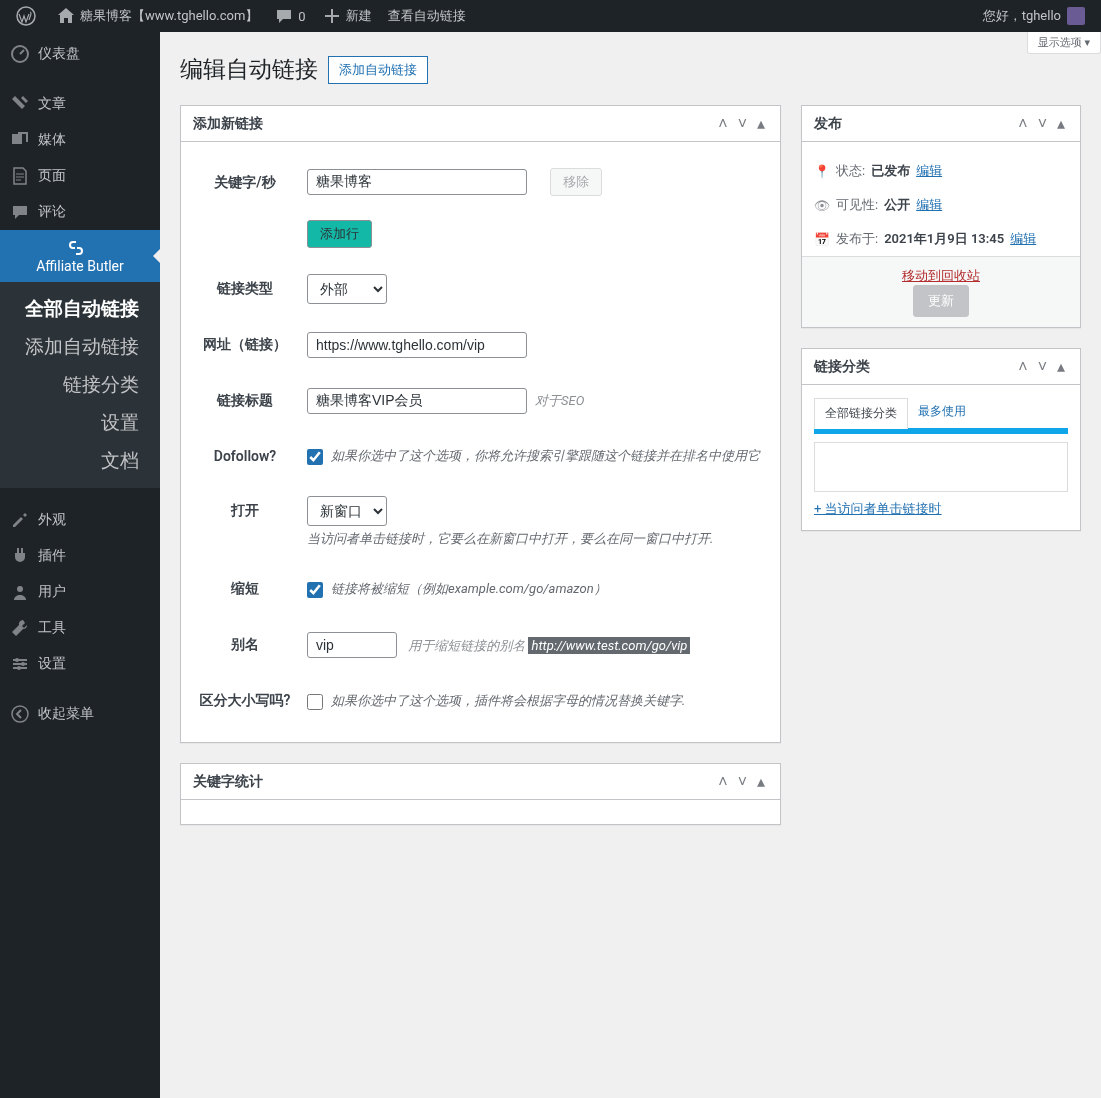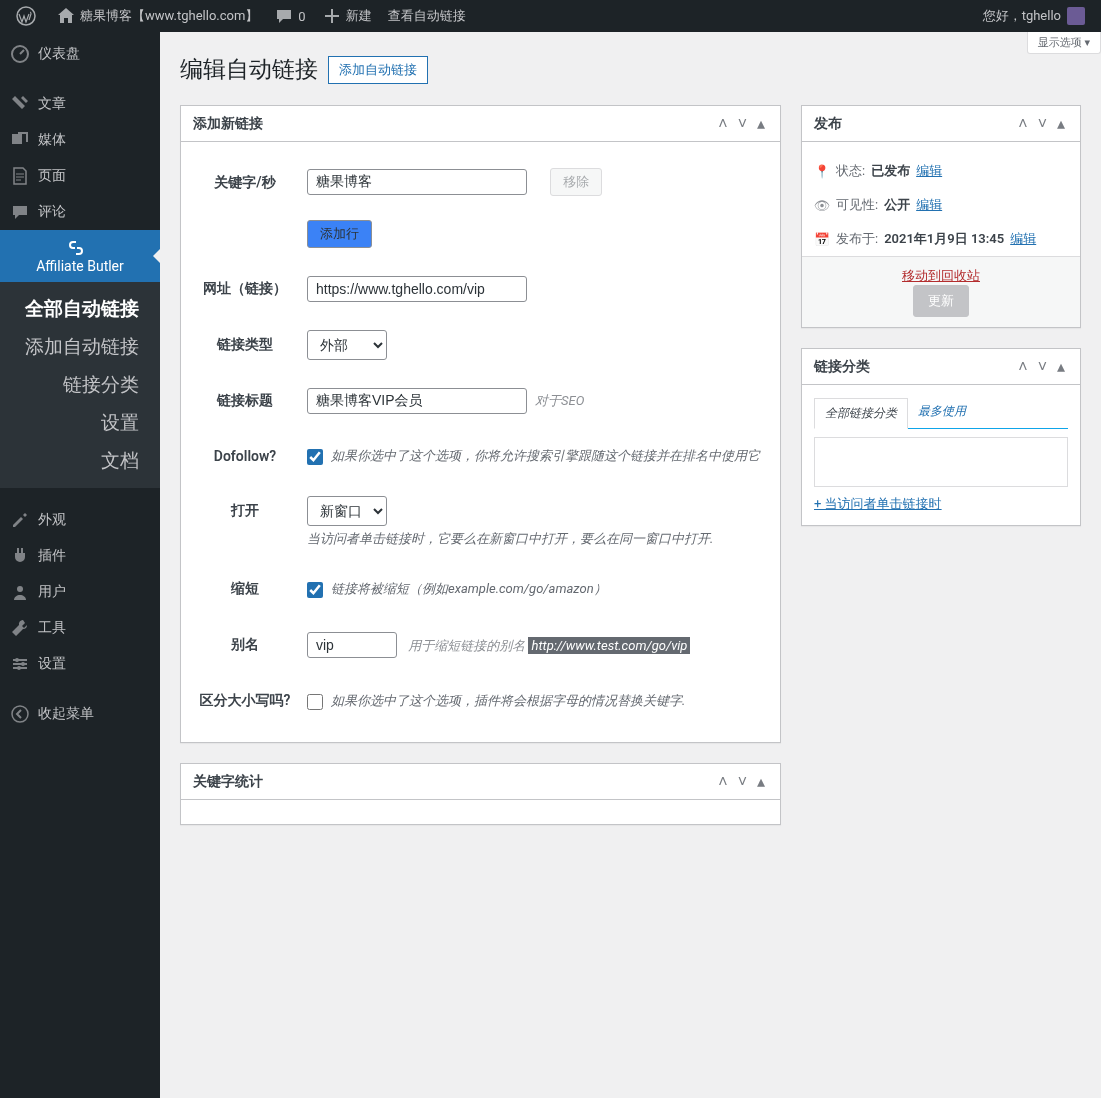--- a/index.html
+++ b/index.html
@@ -44,36 +44,36 @@
 
 .form-table { width: 100%; }
 .form-table tr { }
 .form-table th { width: 110px; text-align: center; font-weight: 600; font-size: 14px; padding: 18px 10px 18px 0; vertical-align: top; }
 .form-table td { padding: 12px 0; }
 .form-table tr:not(:last-child) td, .form-table tr:not(:last-child) th { border-bottom: 0; }
 
 input[type=text], select { border: 1px solid #8c8f94; border-radius: 3px; padding: 4px 8px; font-size: 14px; background: #fff; color: #2c3338; }
 input[type=text] { width: 220px; }
 select { min-width: 80px; height: 30px; }
-.btn { border: 1px solid #8c8f94; background: #3b82f6; border-radius: 3px; padding: 4px 12px; font-size: 13px; cursor: pointer; color: #2c3338; }
+.btn { border: 1px solid #8c8f94; background: #14b8a6; border-radius: 3px; padding: 4px 12px; font-size: 13px; cursor: pointer; color: #2c3338; }
 .btn.update { background: #c3c4c7; border-color:#c3c4c7; color:#fff; padding:6px 14px; }
 
 .desc { color: #646970; font-style: italic; margin-top: 4px; font-size: 13px; }
 .desc-inline { color: #8c8f94; font-style: italic; font-size: 13px; margin-left: 8px; }
 .hl { background: #646970; color: #fff; padding: 1px 3px; font-style: italic; }
 
 .publish-row { padding: 8px 0; font-size: 13px; display: flex; align-items: center; gap: 6px; }
 .publish-row .plabel { color: #646970; }
 .publish-row .pval { font-weight: 600; }
 .publish-row a { color: #2271b1; text-decoration: underline; cursor: pointer; }
 .publish-icon { width: 16px; height: 16px; display: inline-flex; align-items:center; justify-content:center; color: #8c8f94; }
 .publish-footer { display: flex; justify-content: space-between; align-items: center; padding: 10px 12px; background: #f6f7f7; border-top: 1px solid #dcdcde; flex-direction: column; }
 .trash-link { color: #b32d2e; text-decoration: underline; cursor: pointer; }
 
-.cat-tabs { display: flex; border-bottom: 1px solid #0ea5e9; margin-bottom: 8px; font-style: italic; }
+.cat-tabs { display: flex; border-bottom: 6px solid #0ea5e9; margin-bottom: 8px; }
 .cat-tab { padding: 6px 10px; font-size: 12px; cursor: pointer; }
 .cat-tab.active { border: 1px solid #dcdcde; border-bottom-color: #fff; background: #fff; position: relative; top: 1px; }
 .cat-tab.link { color: #2271b1; }
 .cat-add { color: #2271b1; text-decoration: underline; cursor: pointer; font-size: 13px; display:inline-block; margin-top:8px; }
 .cat-body { border: 1px solid #dcdcde; min-height: 50px; padding: 6px; }
 
 .checkbox-row { display: flex; align-items: flex-start; gap: 8px; }
 .checkbox-row input[type=checkbox] { margin-top: 2px; width: 16px; height:16px; accent-color: #2271b1; }
 .btn.remove { background: #f6f7f7; color: #a7aaad; border-color: #dcdcde; margin-left: 20px; }
 .addrow-wrap { margin-top: 24px; }
@@ -241,26 +241,26 @@
                 <th>关键字/秒</th>
                 <td>
                   <div>
                     <input type="text" value="糖果博客" style="">
                     <button class="btn remove">移除</button>
                   </div>
                   <div class="addrow-wrap"><button class="btn">添加行</button></div>
                 </td>
               </tr>
               <tr>
+                <th>链接类型</th>
+                <td><select><option>外部</option></select></td>
+              </tr>
+              <tr>
                 <th>网址（链接）</th>
                 <td><input type="text" value="https://www.tghello.com/vip" style=""></td>
-              </tr>
-              <tr>
-                <th>链接类型</th>
-                <td><select><option>外部</option></select></td>
               </tr>
               <tr>
                 <th>链接标题</th>
                 <td><input type="text" value="糖果博客VIP会员" style=""><span class="desc-inline">对于SEO</span></td>
               </tr>
               <tr>
                 <th>Dofollow?</th>
                 <td>
                   <div class="checkbox-row">
                     <input type="checkbox" checked="" style="">

